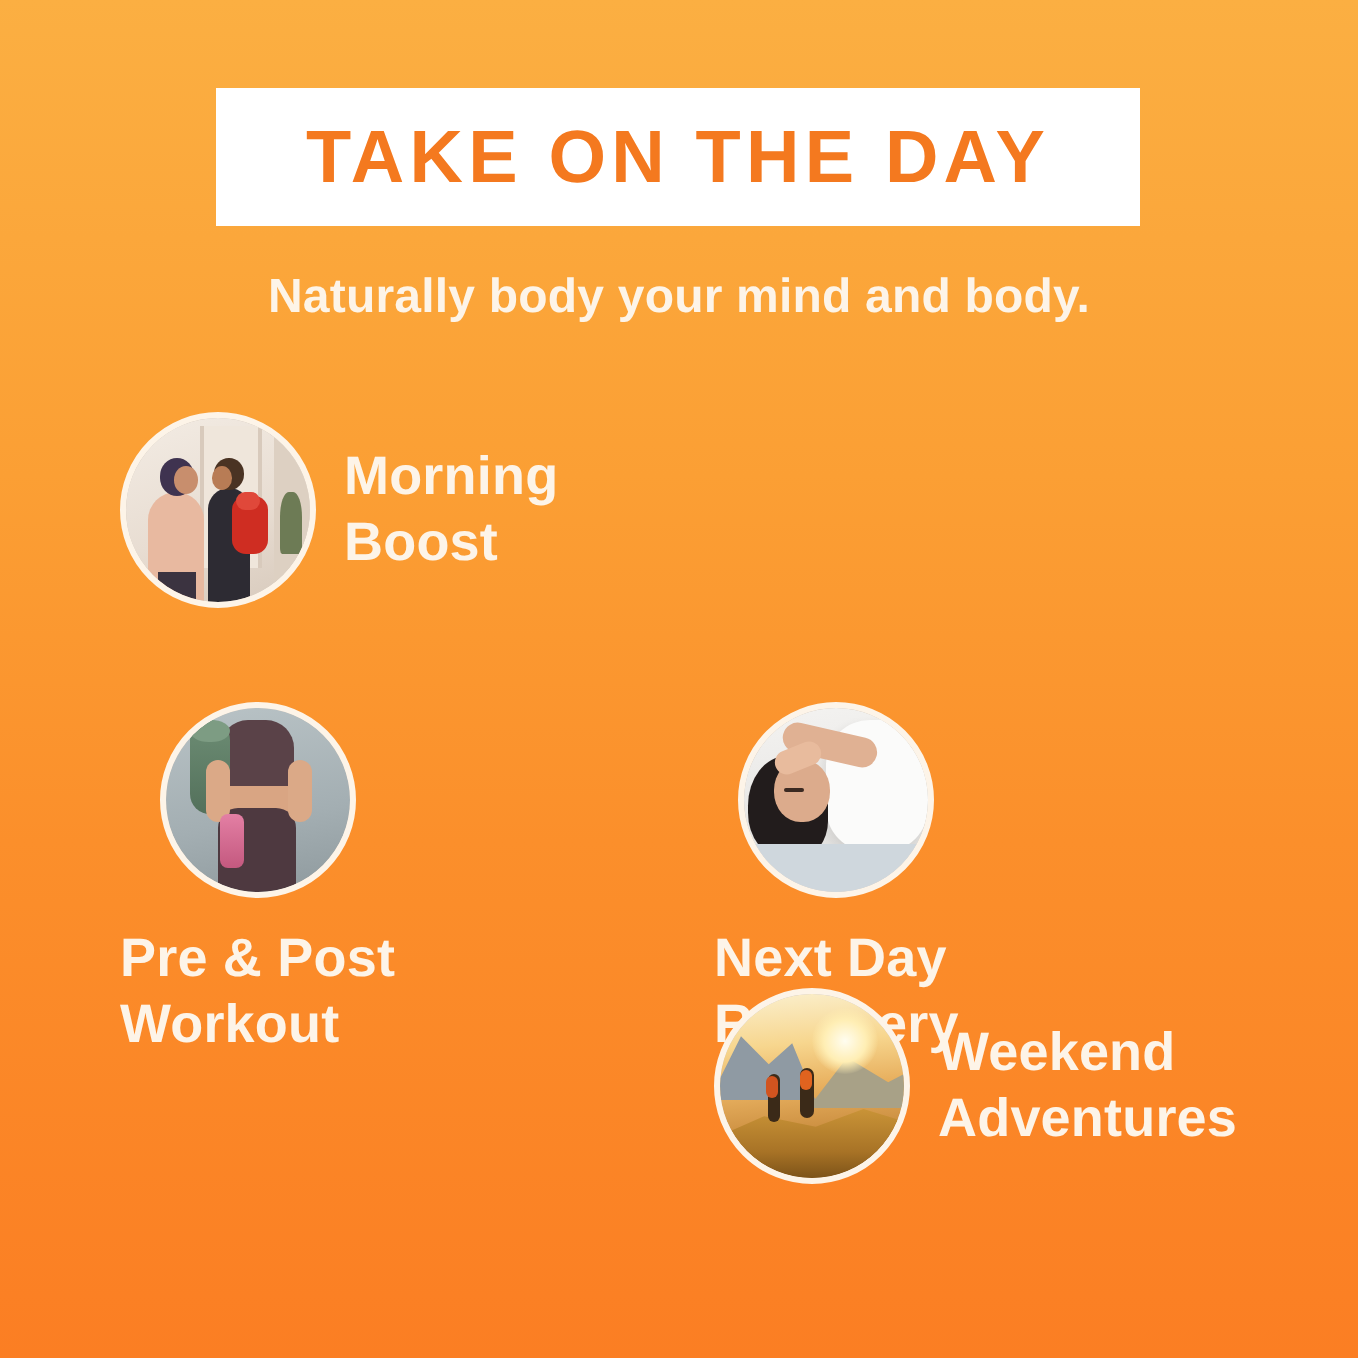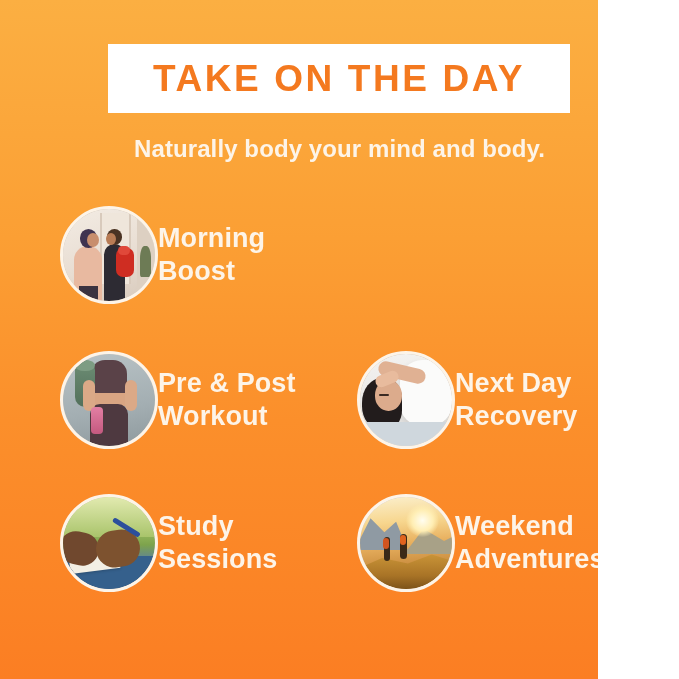--- a/index.html
+++ b/index.html
@@ -7,21 +7,21 @@
     padding: 0;
   }
   body {
     width: 679px;
     height: 679px;
     overflow: hidden;
     font-family: "Liberation Sans", sans-serif;
   }
   #poster {
     position: relative;
-    width: 598px;
+    width: 679px;
     height: 679px;
     background: linear-gradient(180deg, #fbaf42 0%, #fb9f34 35%, #fb8f2b 62%, #fb7e23 100%);
     overflow: hidden;
   }
 
   
   #title-banner {
     position: absolute;
     left: 108px;
     top: 44px;
@@ -58,26 +58,26 @@
     position: absolute;
     left: 0;
     top: 206px;
     width: 679px;
     height: 420px;
   }
   .use-case-item {
     position: absolute;
     display: flex;
     align-items: center;
-    gap: 0;
+    gap: 14px;
   }
   .col-left  { left: 60px; }
   .col-right { left: 357px; }
   .row-1 { top: 0px; }
-  .row-2 { top: 145px; }
+  .row-2 { top: 145px; flex-direction: column; }
   .row-3 { top: 288px; }
 
   .photo-circle {
     position: relative;
     flex: 0 0 auto;
     width: 98px;
     height: 98px;
     border-radius: 50%;
     border: 3px solid #fdf4e8;
     box-sizing: border-box;
@@ -236,36 +236,20 @@
             <div class="arm"></div>
               <div class="forearm"></div>
             <div class="sheet"></div>
           </div>
         </div>
       </div>
       <div class="use-case-label">Next Day
 Recovery</div>
     </div>
 
-    <div class="use-case-item col-left row-3">
-      <div class="photo-circle">
-        <div class="photo-inner">
-          <div class="scene s-study">
-            <div class="field"></div>
-              <div class="table"></div>
-            <div class="paper"></div>
-            <div class="hand1"></div>
-              <div class="hand2"></div>
-            <div class="pen"></div>
-          </div>
-        </div>
-      </div>
-      <div class="use-case-label">Study
-Sessions</div>
-    </div>
 
     <div class="use-case-item col-right row-3">
       <div class="photo-circle">
         <div class="photo-inner">
           <div class="scene s-hike">
             <div class="mtn-far"></div>
               <div class="mtn-mid"></div>
             <div class="sun"></div>
             <div class="ridge"></div>
             <div class="hiker1"></div>

